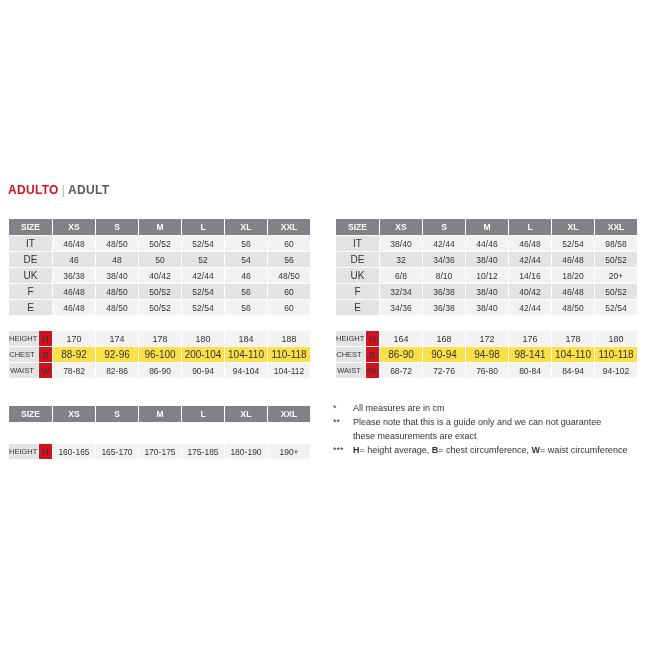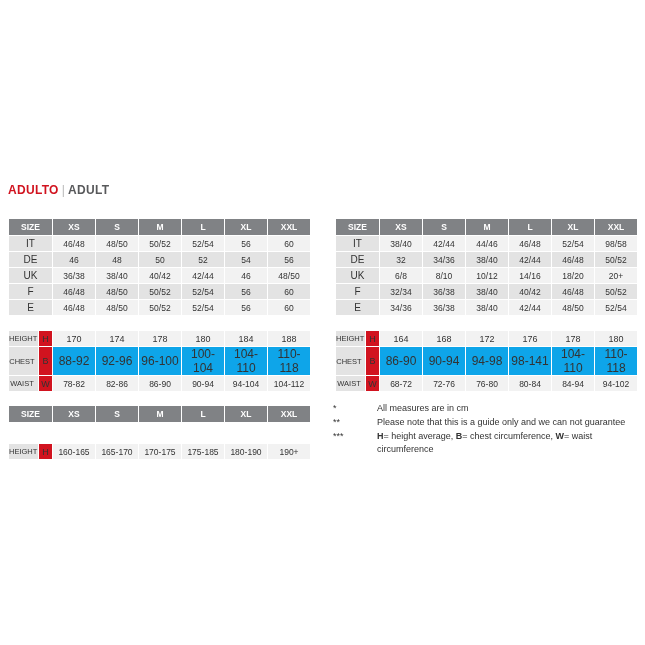--- a/index.html
+++ b/index.html
@@ -98,22 +98,22 @@
     font-weight: bold;
     font-size: 9px;
     color: #333333;
   }
   .m-val-sm {
     background: #f2f2f2;
     font-size: 8.5px;
     color: #333333;
   }
   .m-val-dk {
-    background: #0ea5e9;
-    font-size: 12px;
+    background: #fde047;
+    font-size: 10px;
     color: #333333;
   }
 
   
   .notes {
     position: absolute;
     left: 333px;
     top: 402px;
     width: 310px;
     font-size: 9px;
@@ -122,21 +122,21 @@
   }
   .note-line {
     display: flex;
     margin-bottom: 1px;
   }
   .note-mark {
     width: 20px;
     flex: 0 0 20px;
     font-weight: normal;
   }
-  .note-txt { flex: 1 1 auto; margin-left: 24px; }
+  .note-txt { flex: 1 1 auto; }
   .note-txt b { font-weight: bold; }
 </style>
 </head>
 <body>
 
 <div class="page">
 
   <div class="title">
     <span class="t-red">ADULTO</span><span class="t-sep">|</span><span class="t-dark">ADULT</span>
   </div>
@@ -231,21 +231,21 @@
         <td class="m-val">180</td>
         <td class="m-val">184</td>
         <td class="m-val">188</td>
       </tr>
       <tr>
         <td class="m-lab">CHEST</td>
         <td class="m-badge">B</td>
         <td class="m-val-dk">88-92</td>
         <td class="m-val-dk">92-96</td>
         <td class="m-val-dk">96-100</td>
-        <td class="m-val-dk">100-104</td>
+        <td class="m-val-dk">200-104</td>
         <td class="m-val-dk">104-110</td>
         <td class="m-val-dk">110-118</td>
       </tr>
       <tr>
         <td class="m-lab">WAIST</td>
         <td class="m-badge">W</td>
         <td class="m-val-sm">78-82</td>
         <td class="m-val-sm">82-86</td>
         <td class="m-val-sm">86-90</td>
         <td class="m-val-sm">90-94</td>
@@ -420,18 +420,22 @@
   <div class="notes">
     <div class="note-line">
       <span class="note-mark">*</span>
       <span class="note-txt">All measures are in cm</span>
     </div>
     <div class="note-line">
       <span class="note-mark">**</span>
       <span class="note-txt">Please note that this is a guide only and we can not guarantee</span>
     </div>
     <div class="note-line">
+      <span class="note-mark"></span>
+      <span class="note-txt">these measurements are exact</span>
+    </div>
+    <div class="note-line">
       <span class="note-mark">***</span>
       <span class="note-txt"><b>H</b><span>= height average, </span><b>B</b><span>= chest circumference, </span><b>W</b><span>= waist circumference</span></span>
     </div>
   </div>
 
 </div>
 
 </body></html>

